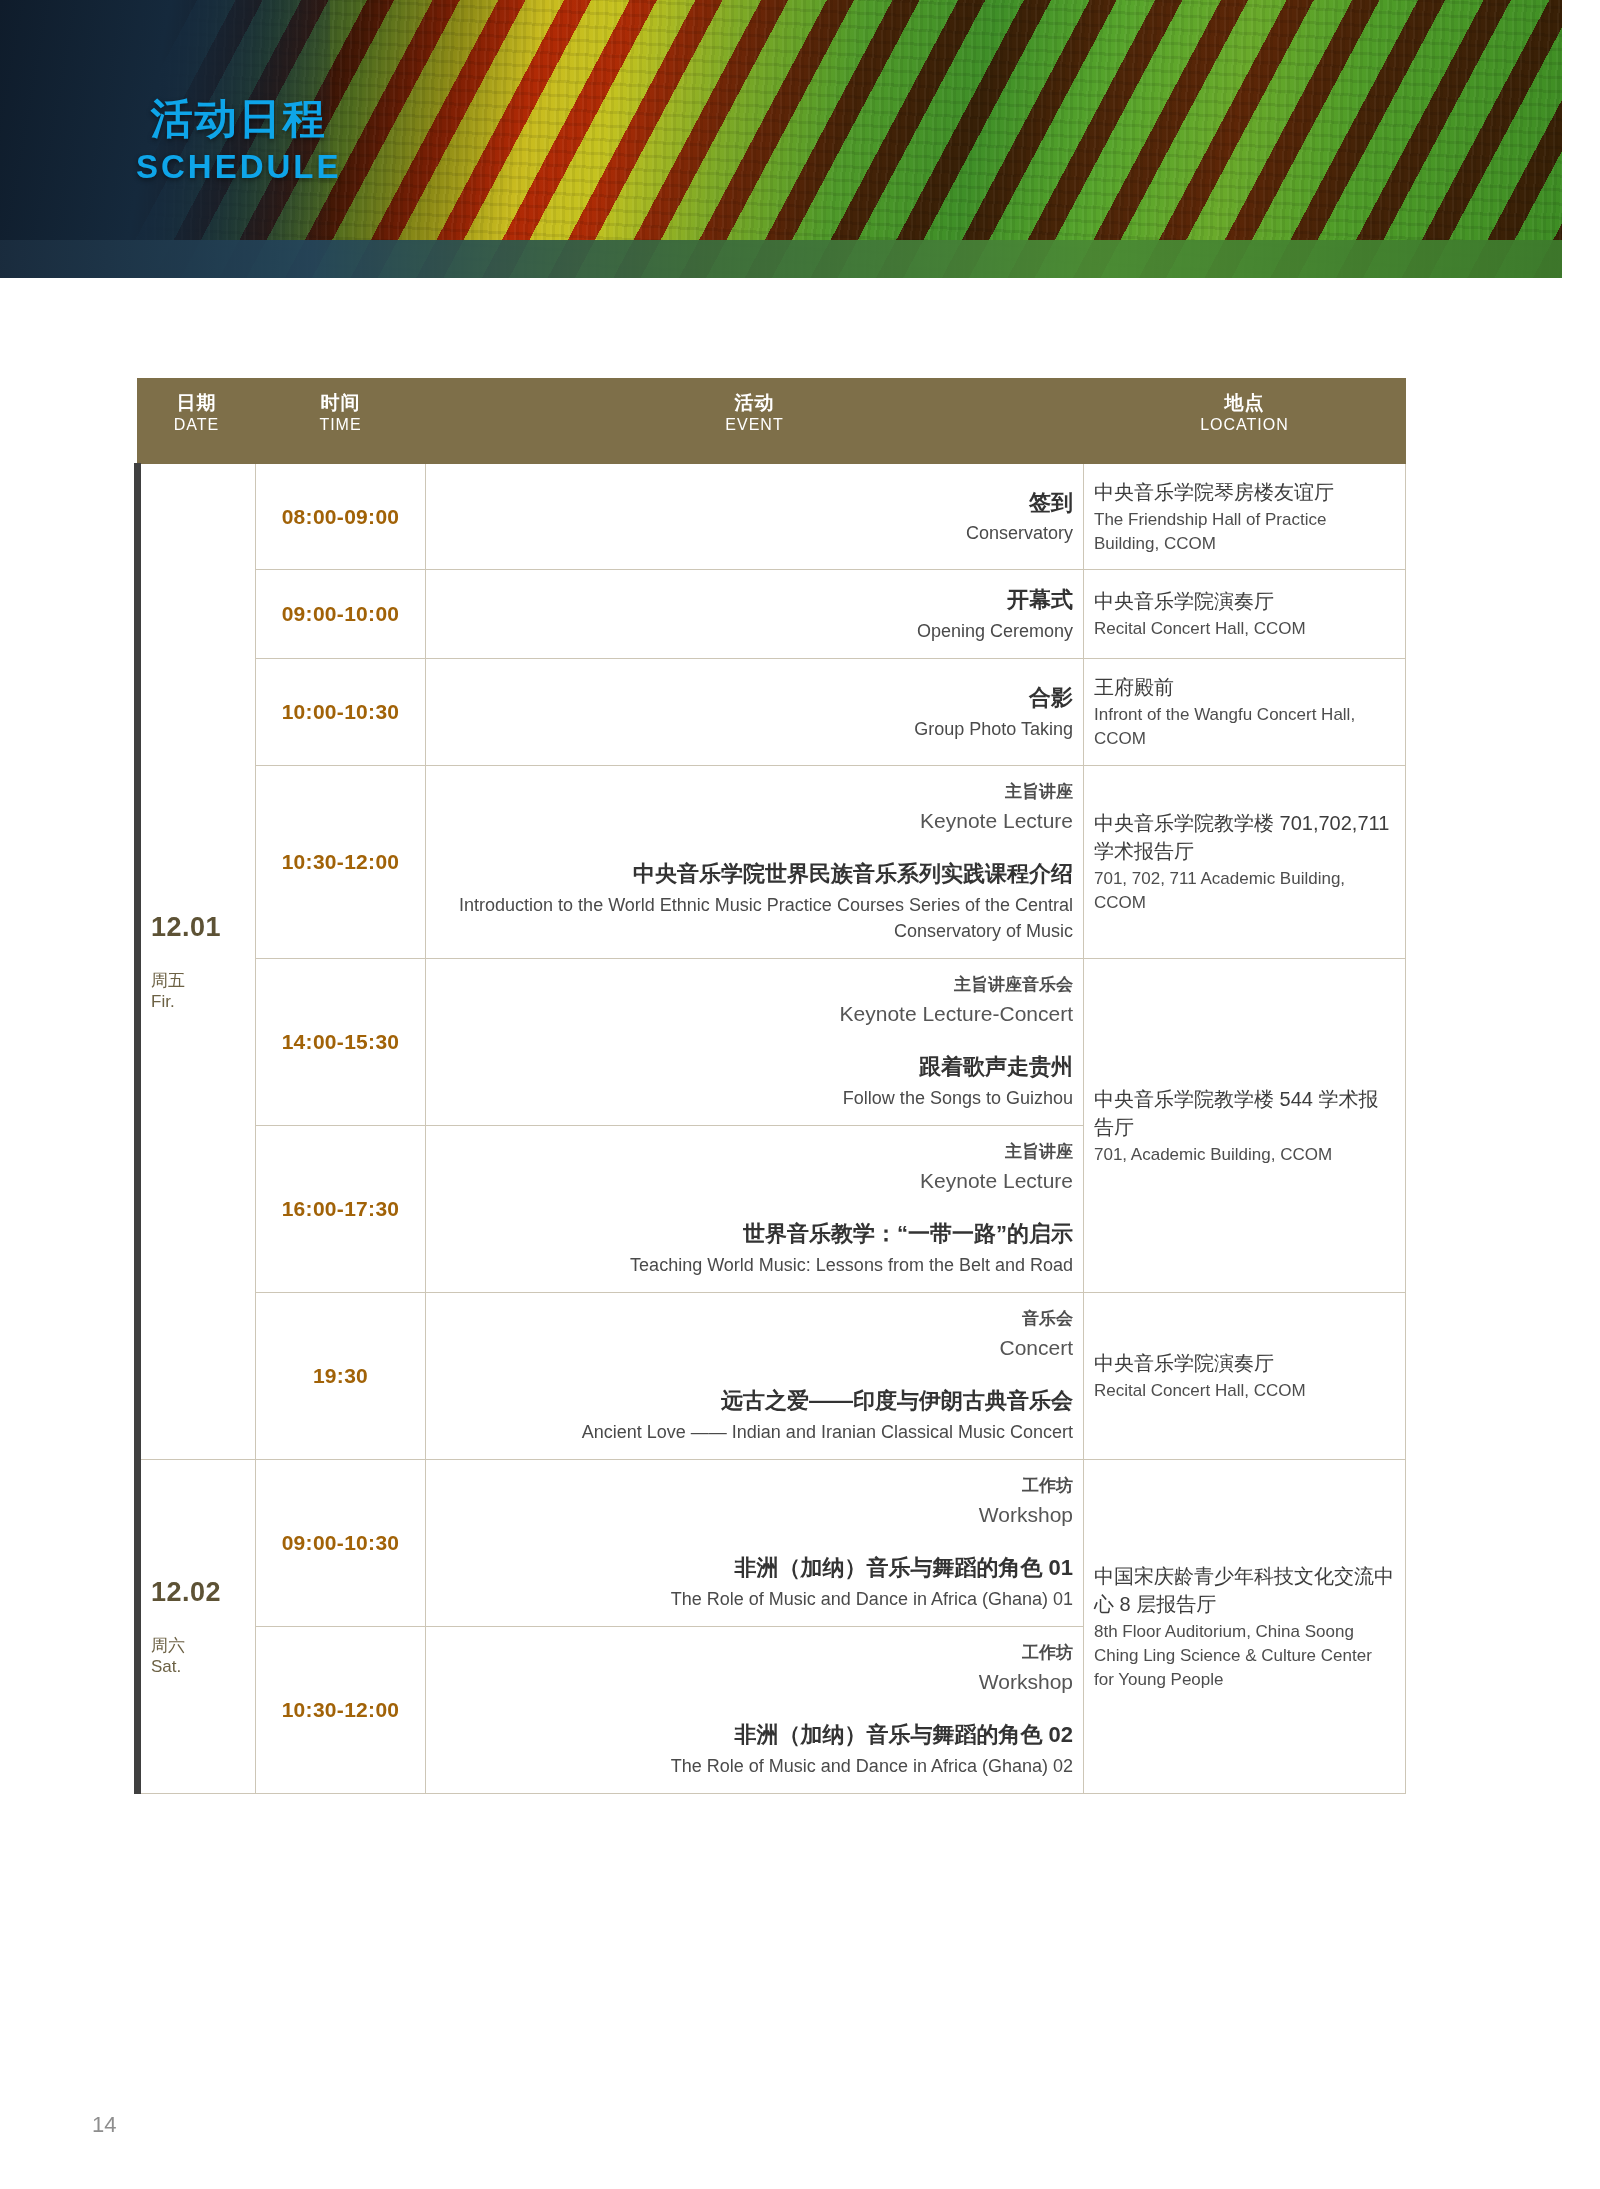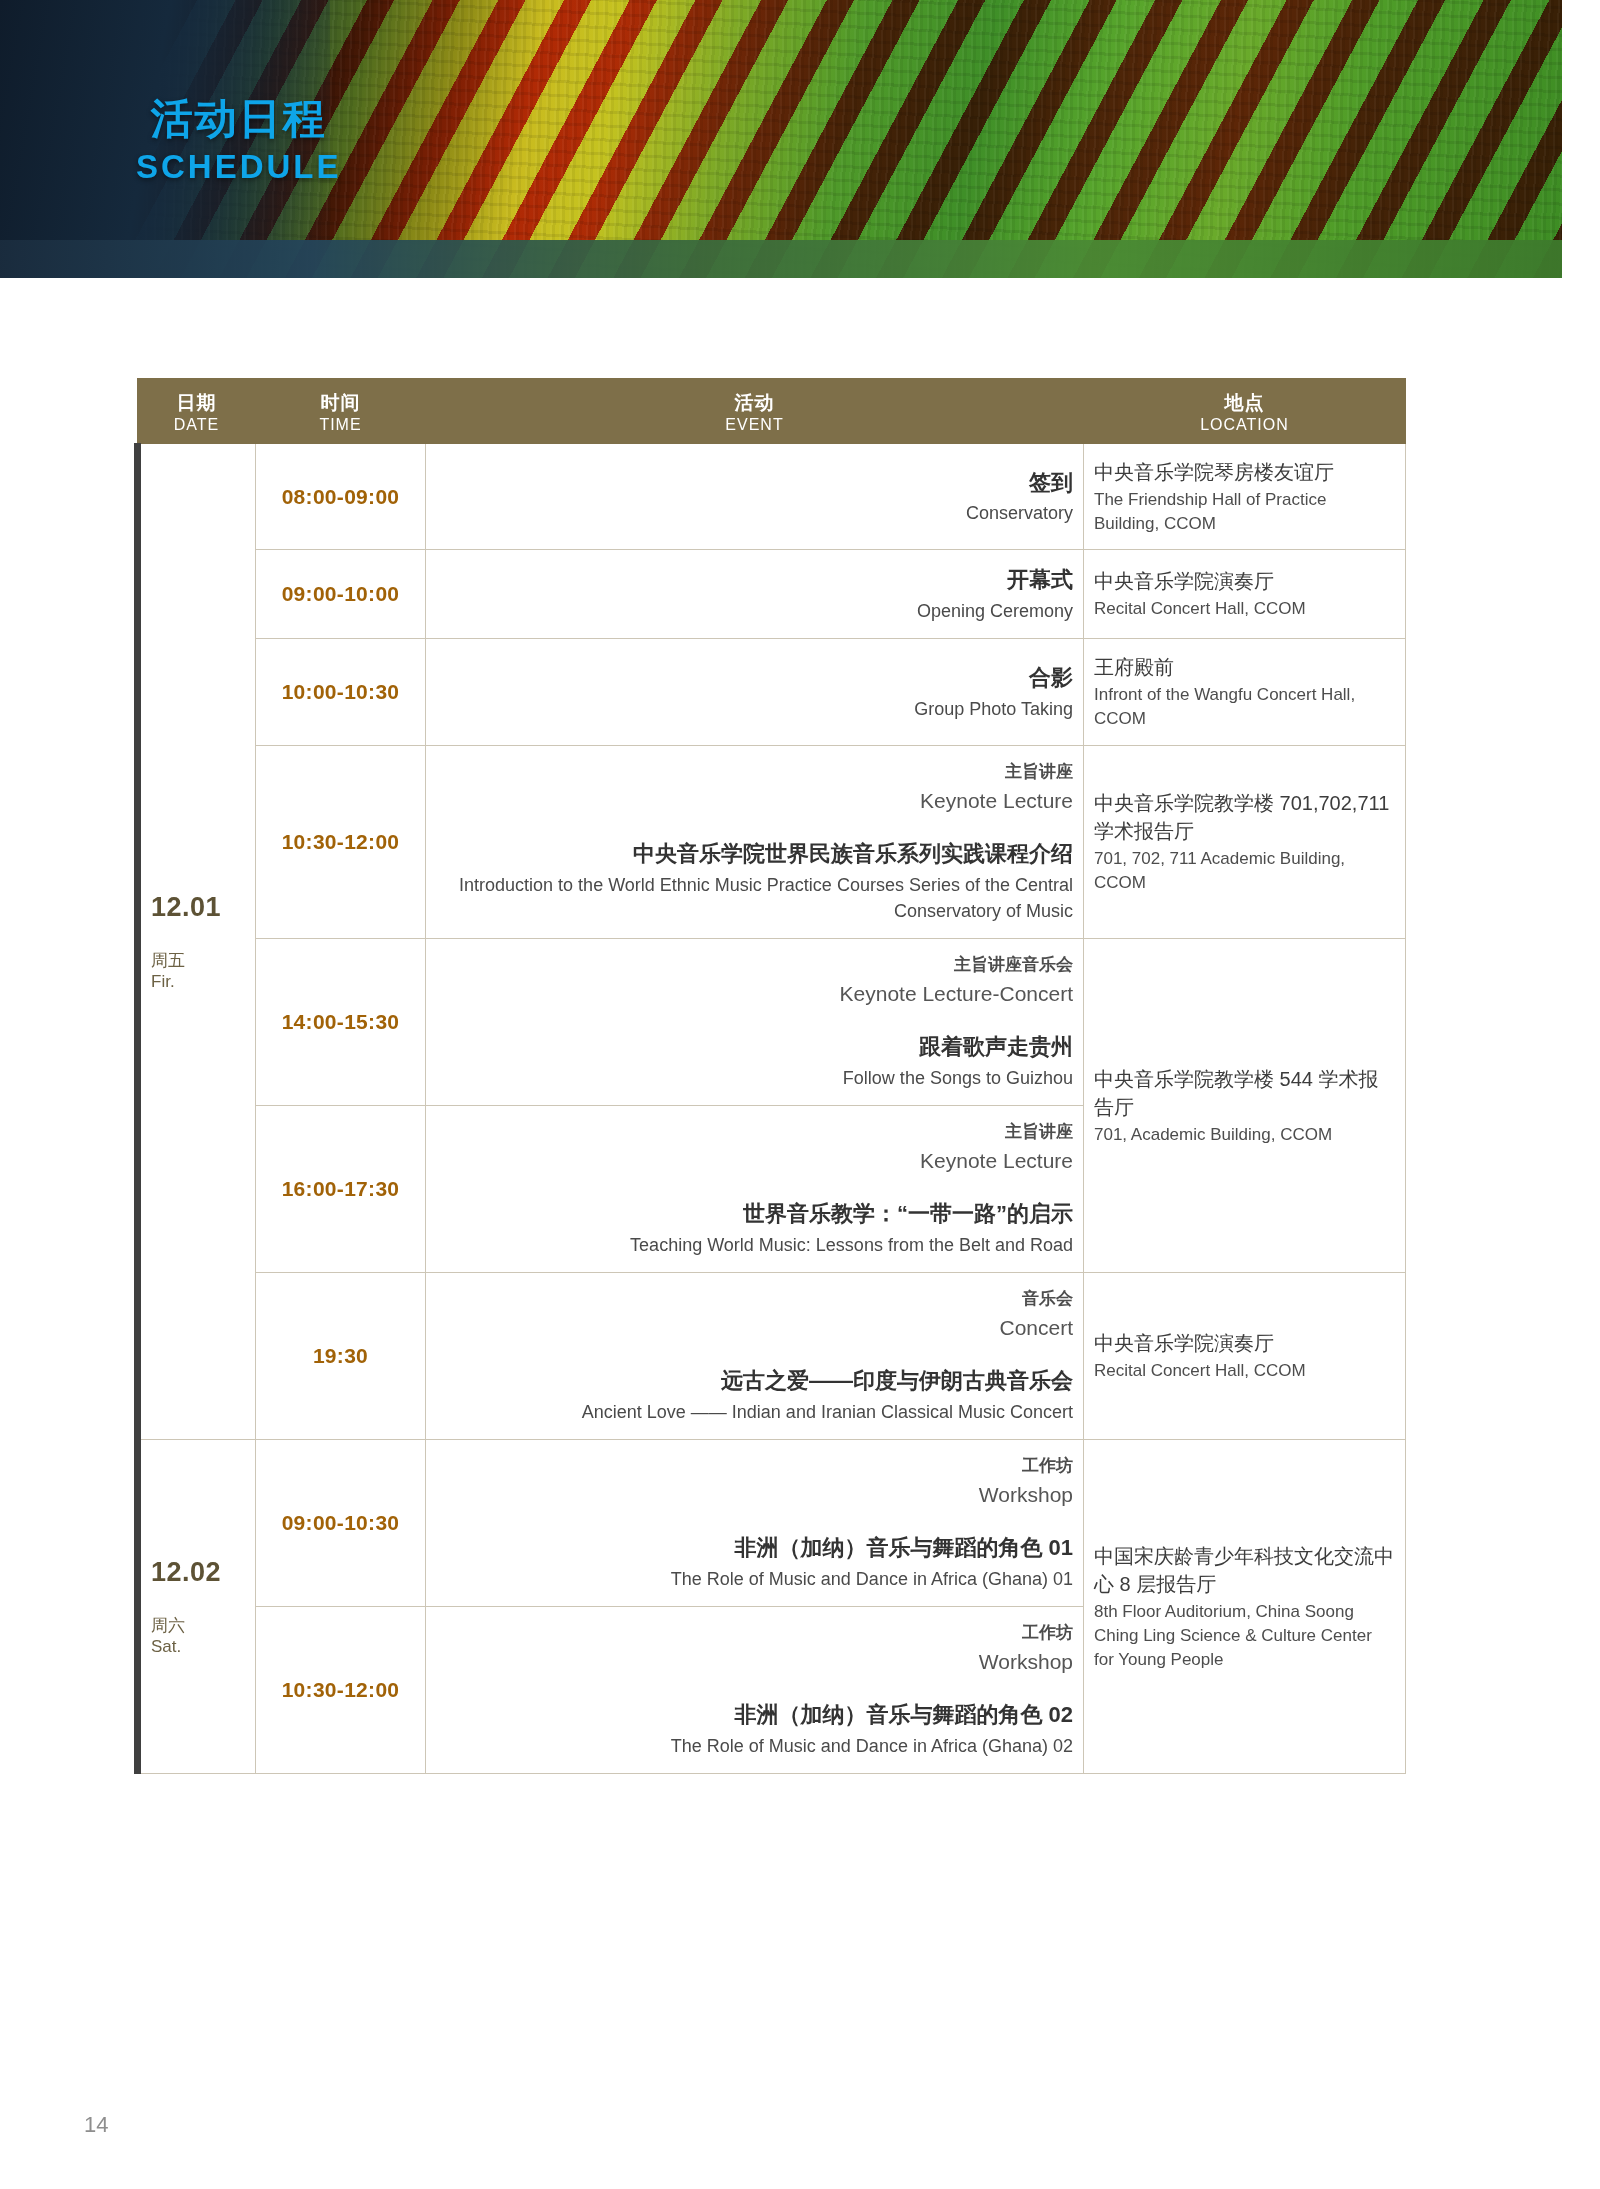--- a/index.html
+++ b/index.html
@@ -110,21 +110,21 @@
   }
   table.schedule col.c-date  { width: 118px; }
   table.schedule col.c-time  { width: 170px; }
   table.schedule col.c-event { width: 658px; }
   table.schedule col.c-loc   { width: 322px; }
 
   thead th {
     background: #7e6f49;
     color: #ffffff;
     font-weight: normal;
-    padding: 12px 6px 8px;
+    padding: 12px 6px 28px;
     border: 1px solid #7e6f49;
     line-height: 1.25;
     vertical-align: middle;
   }
   .th-cn {
     display: block;
     font-size: 19px;
     font-weight: bold;
     letter-spacing: 1px;
   }
@@ -213,21 +213,21 @@
     display: block;
     font-size: 17px;
     color: #4d4d4d;
     line-height: 1.4;
     margin-top: 2px;
   }
 
   
   .page-number {
     position: absolute;
-    left: 84px;
+    left: 92px;
     top: 2112px;
     font-size: 22px;
     color: #8e8e8e;
   }
 </style>
 </head>
 <body>
 
 <div class="banner">
   <div class="banner-art"></div>

